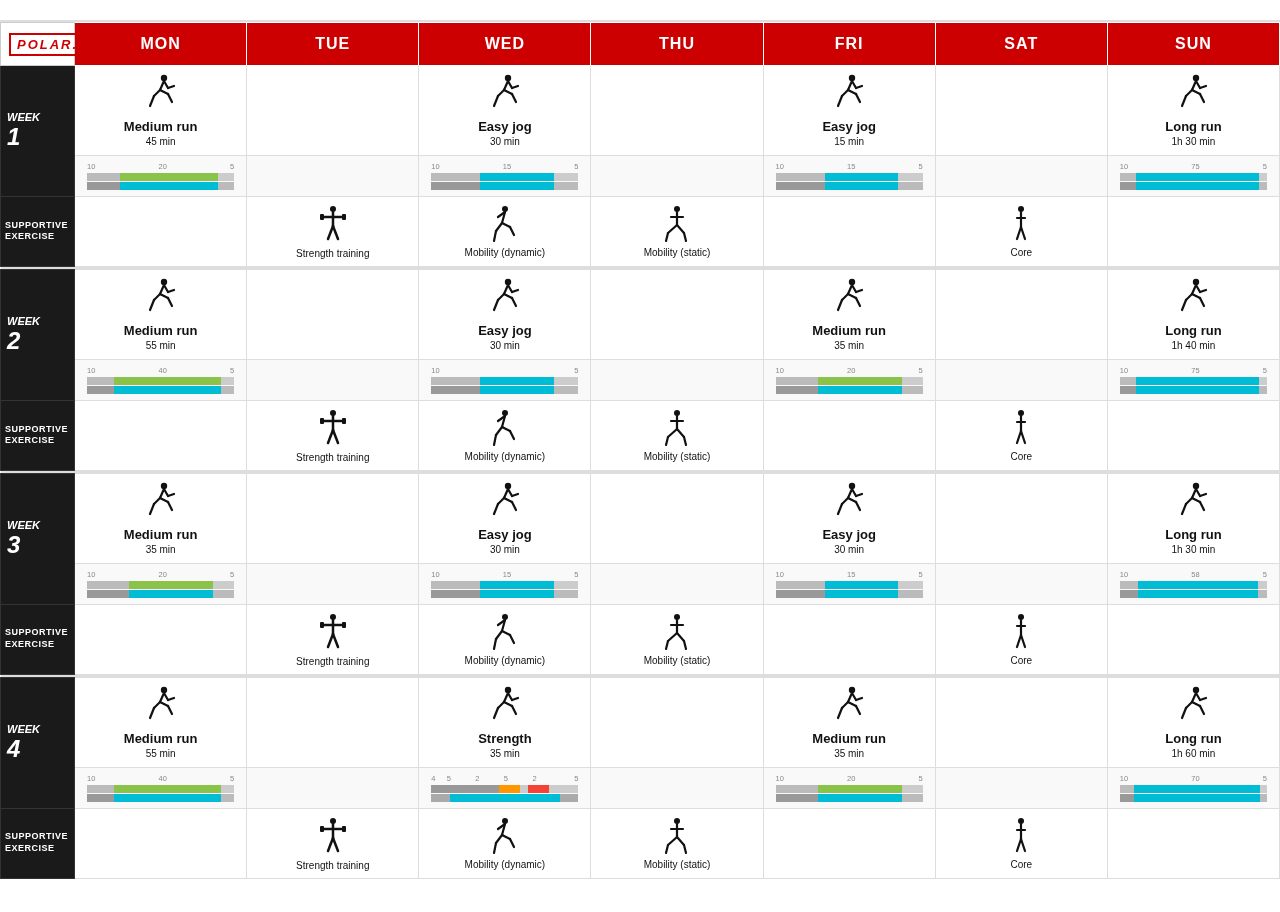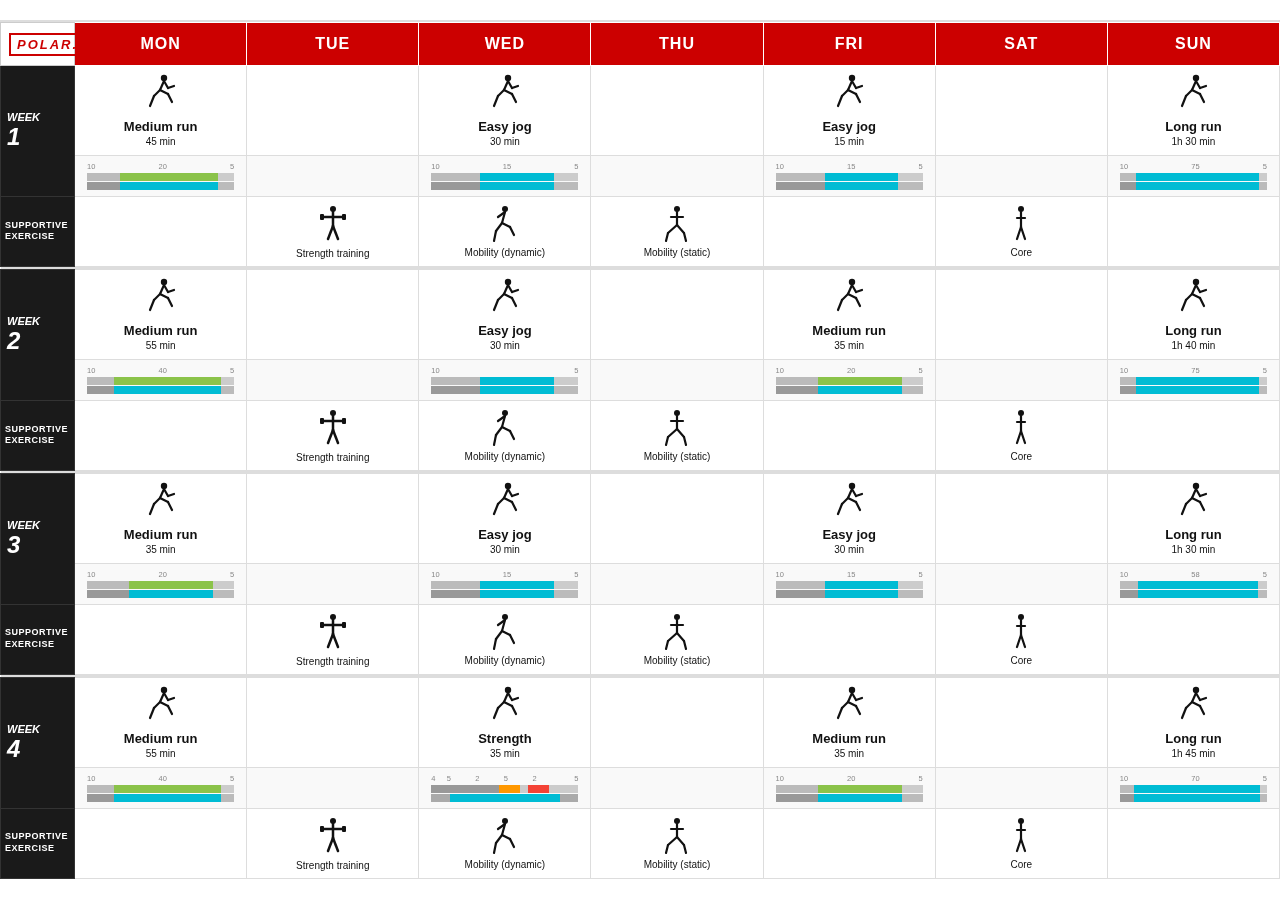--- a/index.html
+++ b/index.html
@@ -726,21 +726,21 @@
     <circle cx="18" cy="4" r="3.2" fill="#111"></circle>
     <line x1="18" y1="7" x2="14" y2="16" stroke="#111" stroke-width="2.2" stroke-linecap="round"></line>
     <line x1="14" y1="16" x2="8" y2="22" stroke="#111" stroke-width="2.2" stroke-linecap="round"></line>
     <line x1="8" y1="22" x2="4" y2="32" stroke="#111" stroke-width="2.2" stroke-linecap="round"></line>
     <line x1="14" y1="16" x2="22" y2="20" stroke="#111" stroke-width="2.2" stroke-linecap="round"></line>
     <line x1="22" y1="20" x2="26" y2="28" stroke="#111" stroke-width="2.2" stroke-linecap="round"></line>
     <line x1="18" y1="7" x2="22" y2="14" stroke="#111" stroke-width="2.2" stroke-linecap="round"></line>
     <line x1="22" y1="14" x2="28" y2="12" stroke="#111" stroke-width="2.2" stroke-linecap="round"></line>
   </svg></span>
         <span class="run-label">Long run</span>
-        <span class="run-duration">1h 45 min</span>
+        <span class="run-duration">1h 60 min</span>
       </td>
       </tr>
       <tr class="hr-row">
         <td class="content-cell hr-cell">
           <div style="padding:2px 8px;">
     <div style="display:flex;justify-content:space-between;font-size:7.5px;color:#888;margin-bottom:2px;">
       <span>10</span>
               <span>40</span>
               <span>5</span>
     </div>

